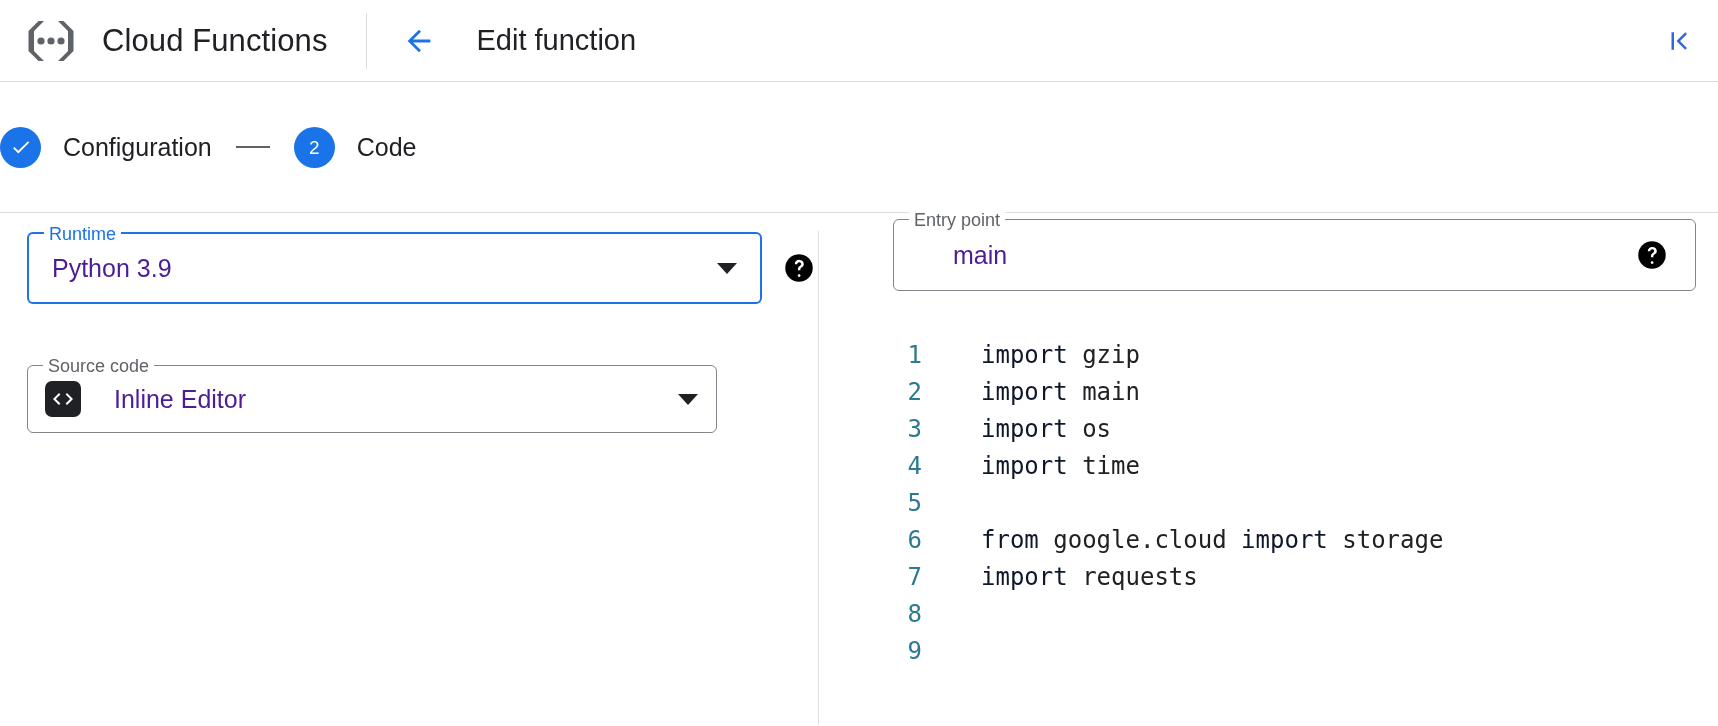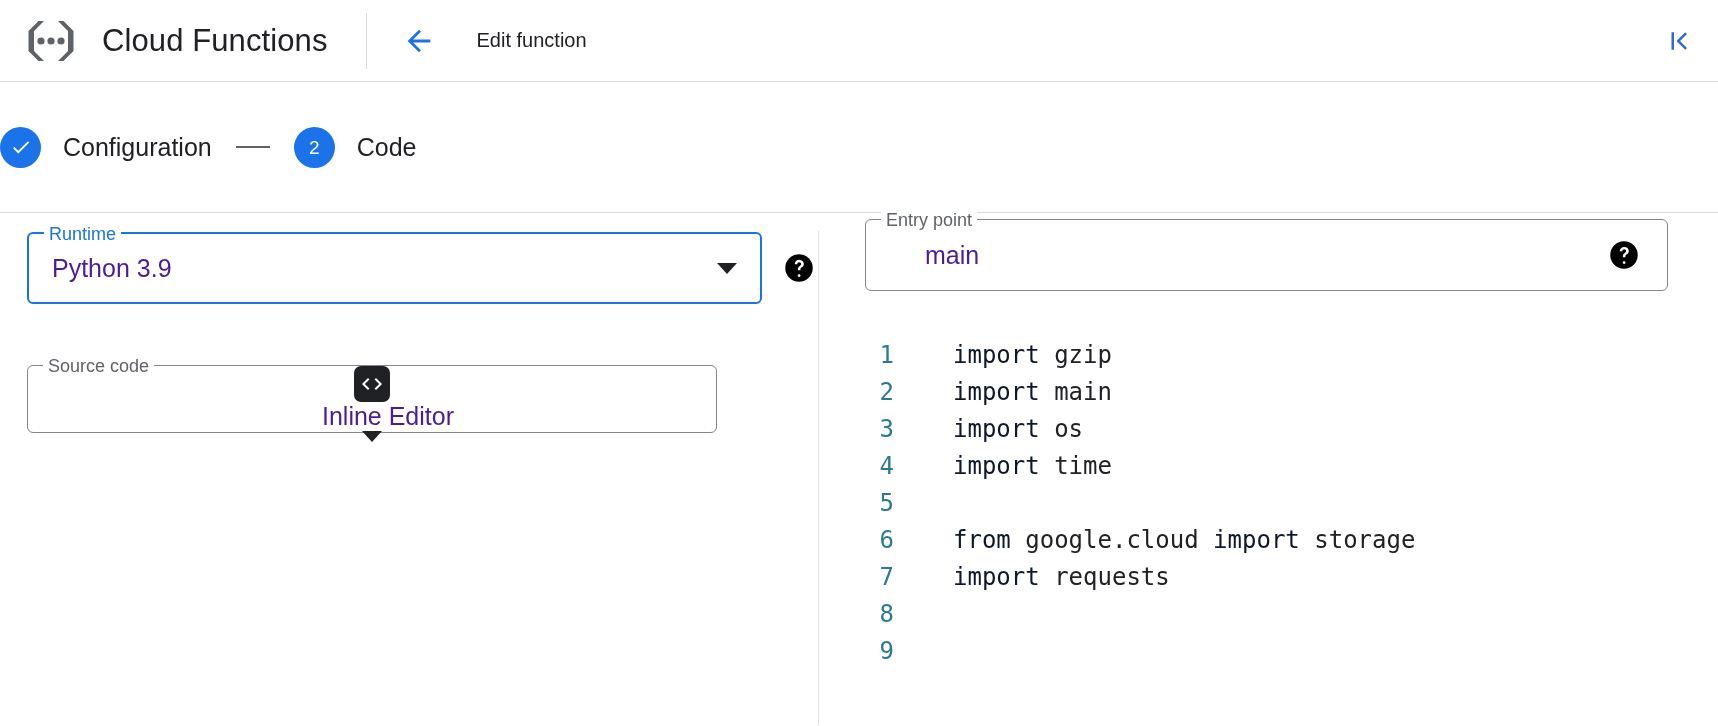--- a/index.html
+++ b/index.html
@@ -33,21 +33,21 @@
   .hdr-divider {
     width: 1px; height: 56px; background: #dadce0;
     margin-left: 38px; margin-right: 0; flex: none;
   }
   .back-arrow {
     margin-left: 32px; width: 40px; height: 40px;
     display: flex; align-items: center; justify-content: center;
     cursor: pointer; flex: none;
   }
   .page-title {
-    font-size: 20px; font-weight: 400; color: #202124;
+    font-size: 29px; font-weight: 400; color: #202124;
     margin-left: 38px; white-space: nowrap;
   }
   .collapse-btn {
     position: absolute; right: 20px; top: 50%; transform: translateY(-50%);
     width: 38px; height: 38px;
     display: flex; align-items: center; justify-content: center;
     cursor: pointer;
   }
 
   
@@ -76,20 +76,21 @@
     width: 34px; height: 1.5px; background: #5f6368;
     margin: 0 24px;
     flex: none;
   }
 
   
   .body-area {
     position: relative;
     height: 512px;
     display: flex;
+    gap: 28px;
   }
   .left-pane { width: 818px; flex: none; position: relative; }
   .v-divider {
     position: absolute; left: 818px; top: 18px;
     width: 1px; height: 494px; background: #e0e0e0;
   }
   .right-pane { flex: 1; position: relative; }
 
   
   .field {
@@ -136,21 +137,20 @@
   #runtime-field .field-value { flex: 1; }
   #runtime-help {
     position: absolute; left: 784px; top: 40px;
   }
 
   
   #source-field {
     position: absolute; left: 27px; top: 152px;
     width: 690px; height: 68px;
     padding: 0 18px 0 17px;
-    flex-direction: column;
   }
   .code-chip {
     width: 36px; height: 36px; border-radius: 7px;
     background: #202124;
     display: flex; align-items: center; justify-content: center;
     flex: none;
   }
   #source-field .field-value { margin-left: 33px; flex: 1; }
 
   

